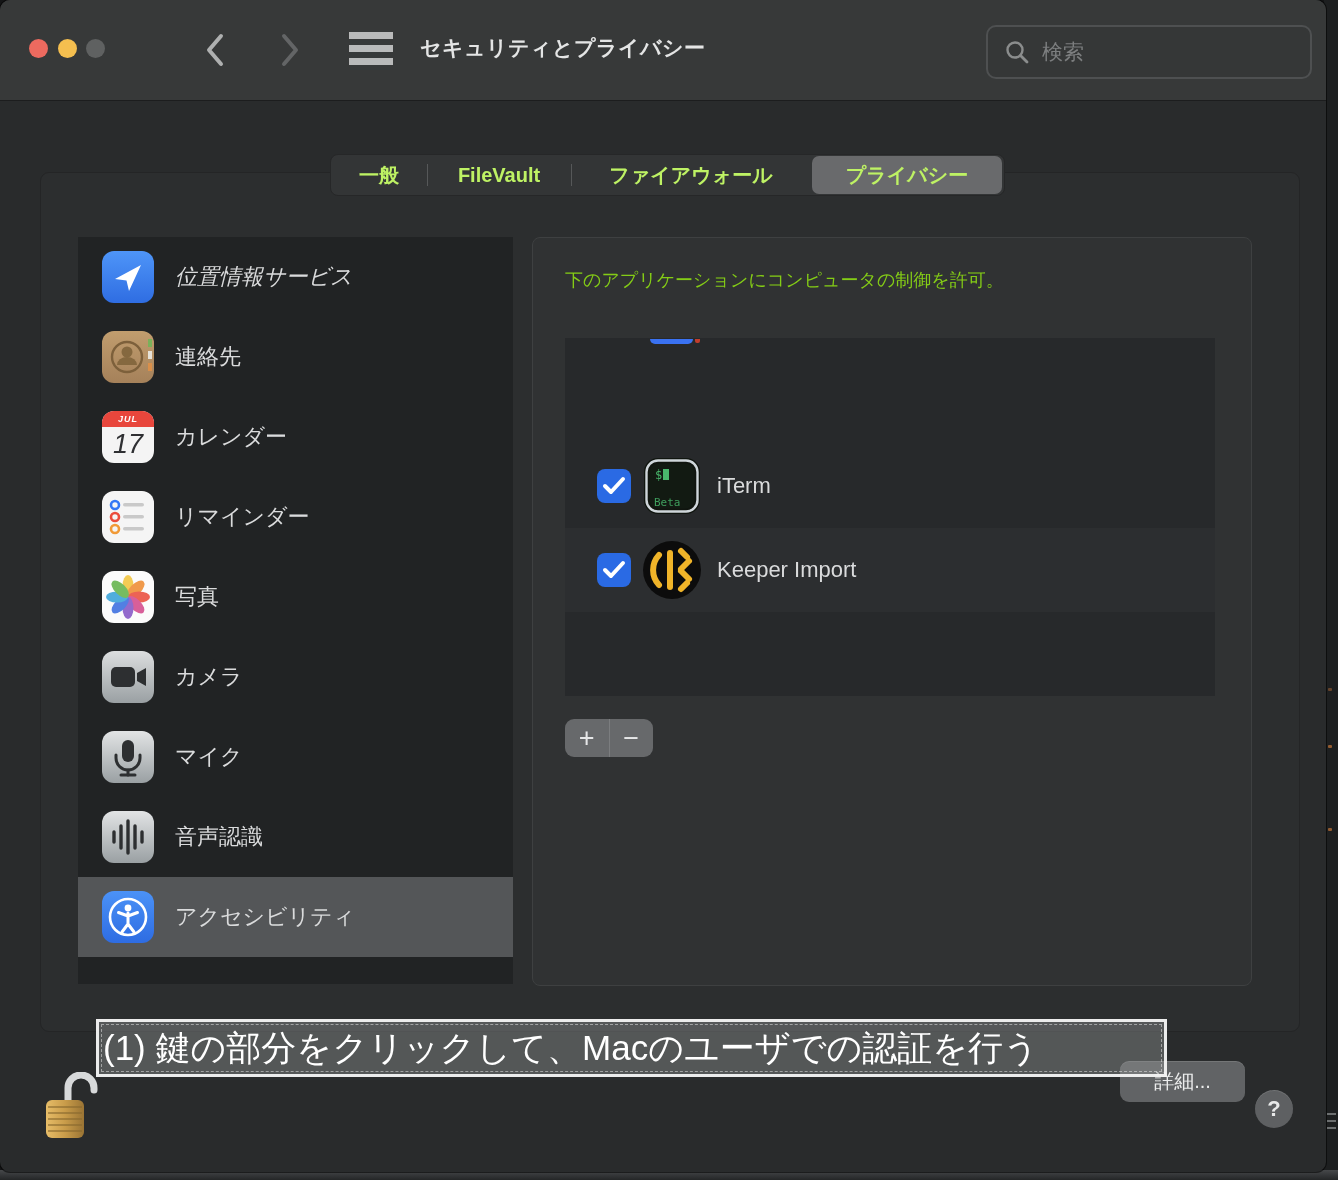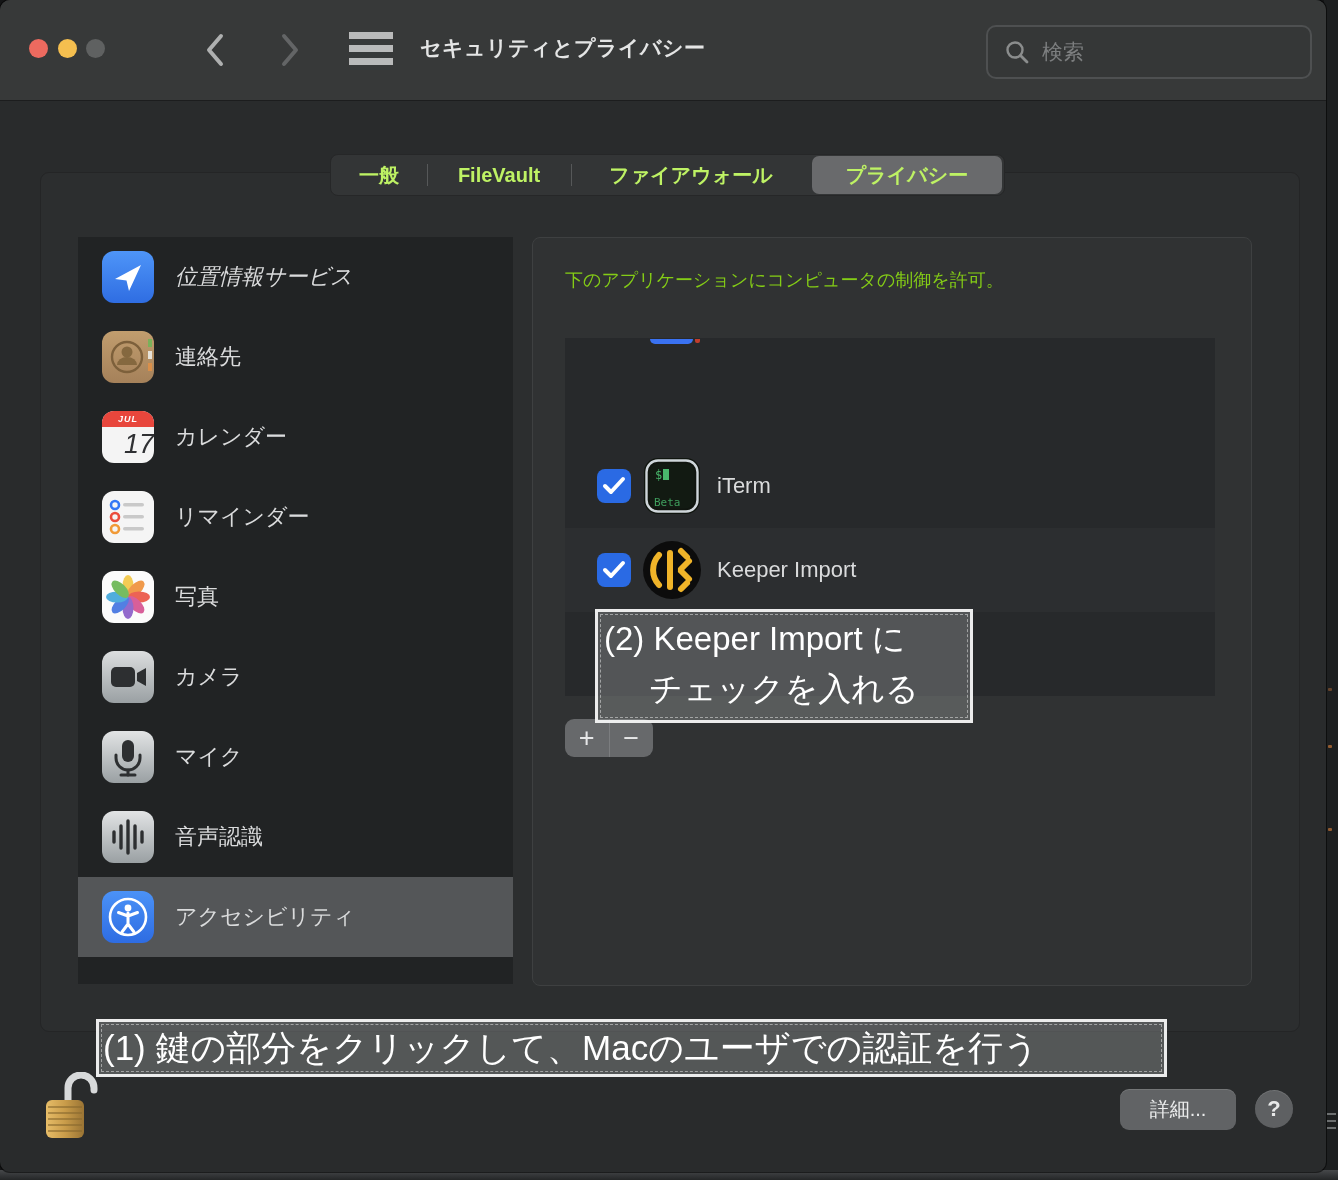--- a/index.html
+++ b/index.html
@@ -75,21 +75,21 @@
   
   .chalkbox{position:absolute;background:rgba(146,147,148,.42);border:3px solid rgba(248,248,248,.92);
     outline:1px dashed rgba(255,255,255,.45);outline-offset:-6px;color:#fff;}
   #anno2{left:595px;top:609px;width:372px;height:106px;font-size:33px;line-height:50px;padding-top:2px;}
   #anno2 .l1{padding-left:6px;}
   #anno2 .l2{text-align:center;}
   #anno1{left:96px;top:1019px;width:1061px;height:52px;font-size:35px;line-height:52px;white-space:nowrap;padding-left:4px;}
   
   #lock-icon{left:38px;top:1072px;width:62px;height:70px;}
   #footer-text{left:115px;top:1096px;font-size:21px;color:#c7c8c9;}
-  #details-btn{left:1120px;top:1089px;width:116px;height:41px;background:#616365;border-radius:9px;
+  #details-btn{left:1120px;top:1061px;width:125px;height:41px;background:#616365;border-radius:9px;
     color:#eceded;font-size:20px;display:flex;align-items:center;justify-content:center;
     box-shadow:inset 0 1px 0 rgba(255,255,255,.12);text-align:center;}
   #help-btn{left:1255px;top:1090px;width:38px;height:38px;background:#5e6062;border-radius:50%;
     color:#e8e9e9;font-size:22px;font-weight:700;display:flex;align-items:center;justify-content:center;
     box-shadow:inset 0 1px 0 rgba(255,255,255,.12);}
 </style>
 </head>
 <body>
 
 <div id="stage">
@@ -170,21 +170,21 @@
                 <stop offset="1" stop-color="#a5815a"></stop>
               </linearGradient>
             </defs>
         </svg>
         <span class="lbl">連絡先</span>
       </div>
 
       <div class="side-item" style="top:160px;">
         <div class="icon" style="border-radius:12px;background:#f4f4f4;overflow:hidden;font-style:italic;">
           <div style="height:16px;background:#e8463c;color:#fff;font-size:9px;font-weight:700;text-align:center;line-height:16px;letter-spacing:1px;">JUL</div>
-          <div style="color:#2f3033;font-size:27px;text-align:right;line-height:34px;font-weight:400;">17</div>
+          <div style="color:#2f3033;font-size:27px;text-align:center;line-height:34px;font-weight:400;">17</div>
         </div>
         <span class="lbl">カレンダー</span>
       </div>
 
       <div class="side-item" style="top:240px;">
         <svg class="icon" viewBox="0 0 52 52">
           <rect width="52" height="52" rx="12" fill="#f5f5f5"></rect>
           <circle cx="13" cy="14" r="4" fill="none" stroke="#3478f6" stroke-width="2.6"></circle>
           <rect x="21" y="12" width="21" height="3.6" rx="1.8" fill="#c9c9c9"></rect>
           <circle cx="13" cy="26" r="4" fill="none" stroke="#eb4d3d" stroke-width="2.6"></circle>
@@ -355,19 +355,15 @@
         <stop offset="0" stop-color="#e7bd68"></stop>
             <stop offset=".5" stop-color="#c99c4a"></stop>
             <stop offset="1" stop-color="#9a7434"></stop>
           </linearGradient>
         </defs>
     </svg>
     <div class="abs" id="details-btn">詳細...</div>
     <div class="abs" id="help-btn">?</div>
   </div>
 
-  <div class="chalkbox" id="anno2">
-    <div class="l1">(2) Keeper Import に</div>
-    <div class="l2">チェックを入れる</div>
-  </div>
   <div class="chalkbox" id="anno1">(1) 鍵の部分をクリックして、Macのユーザでの認証を行う</div>
 
 </div>
 
 </body></html>

